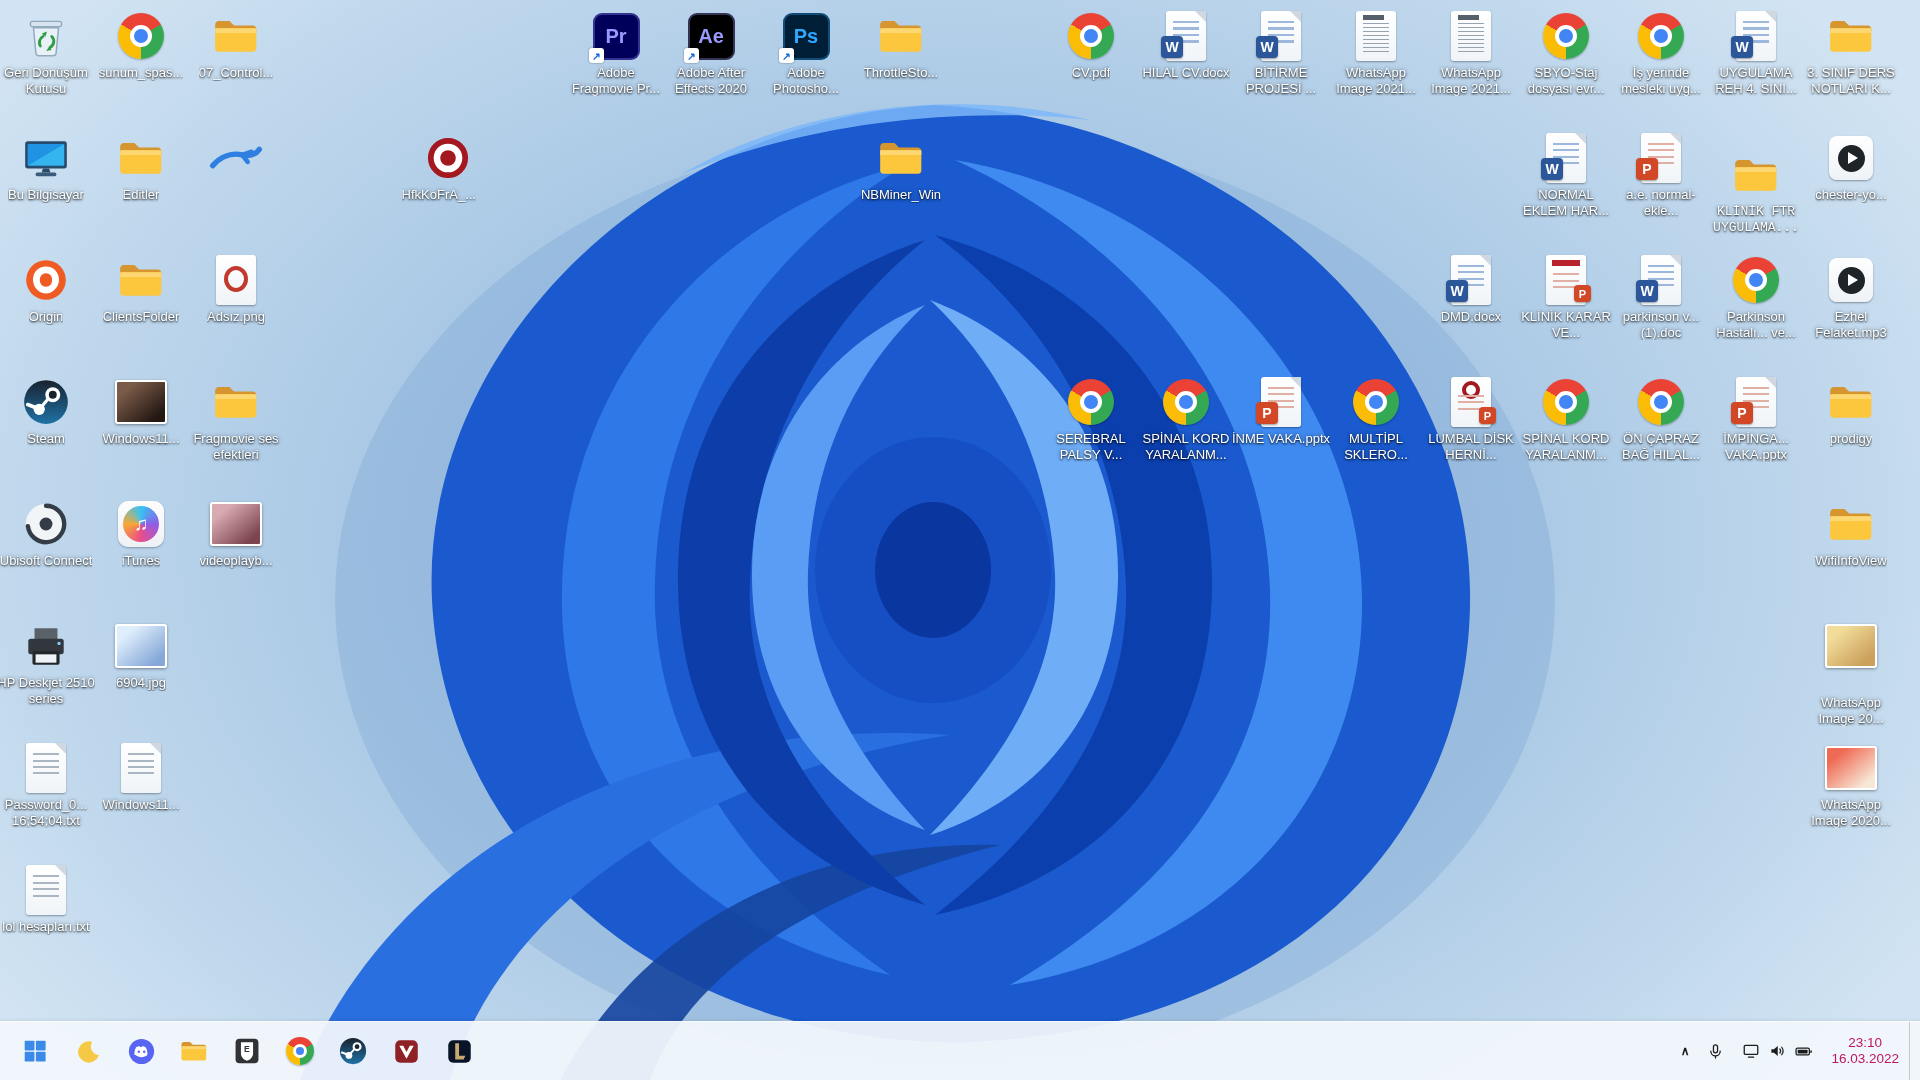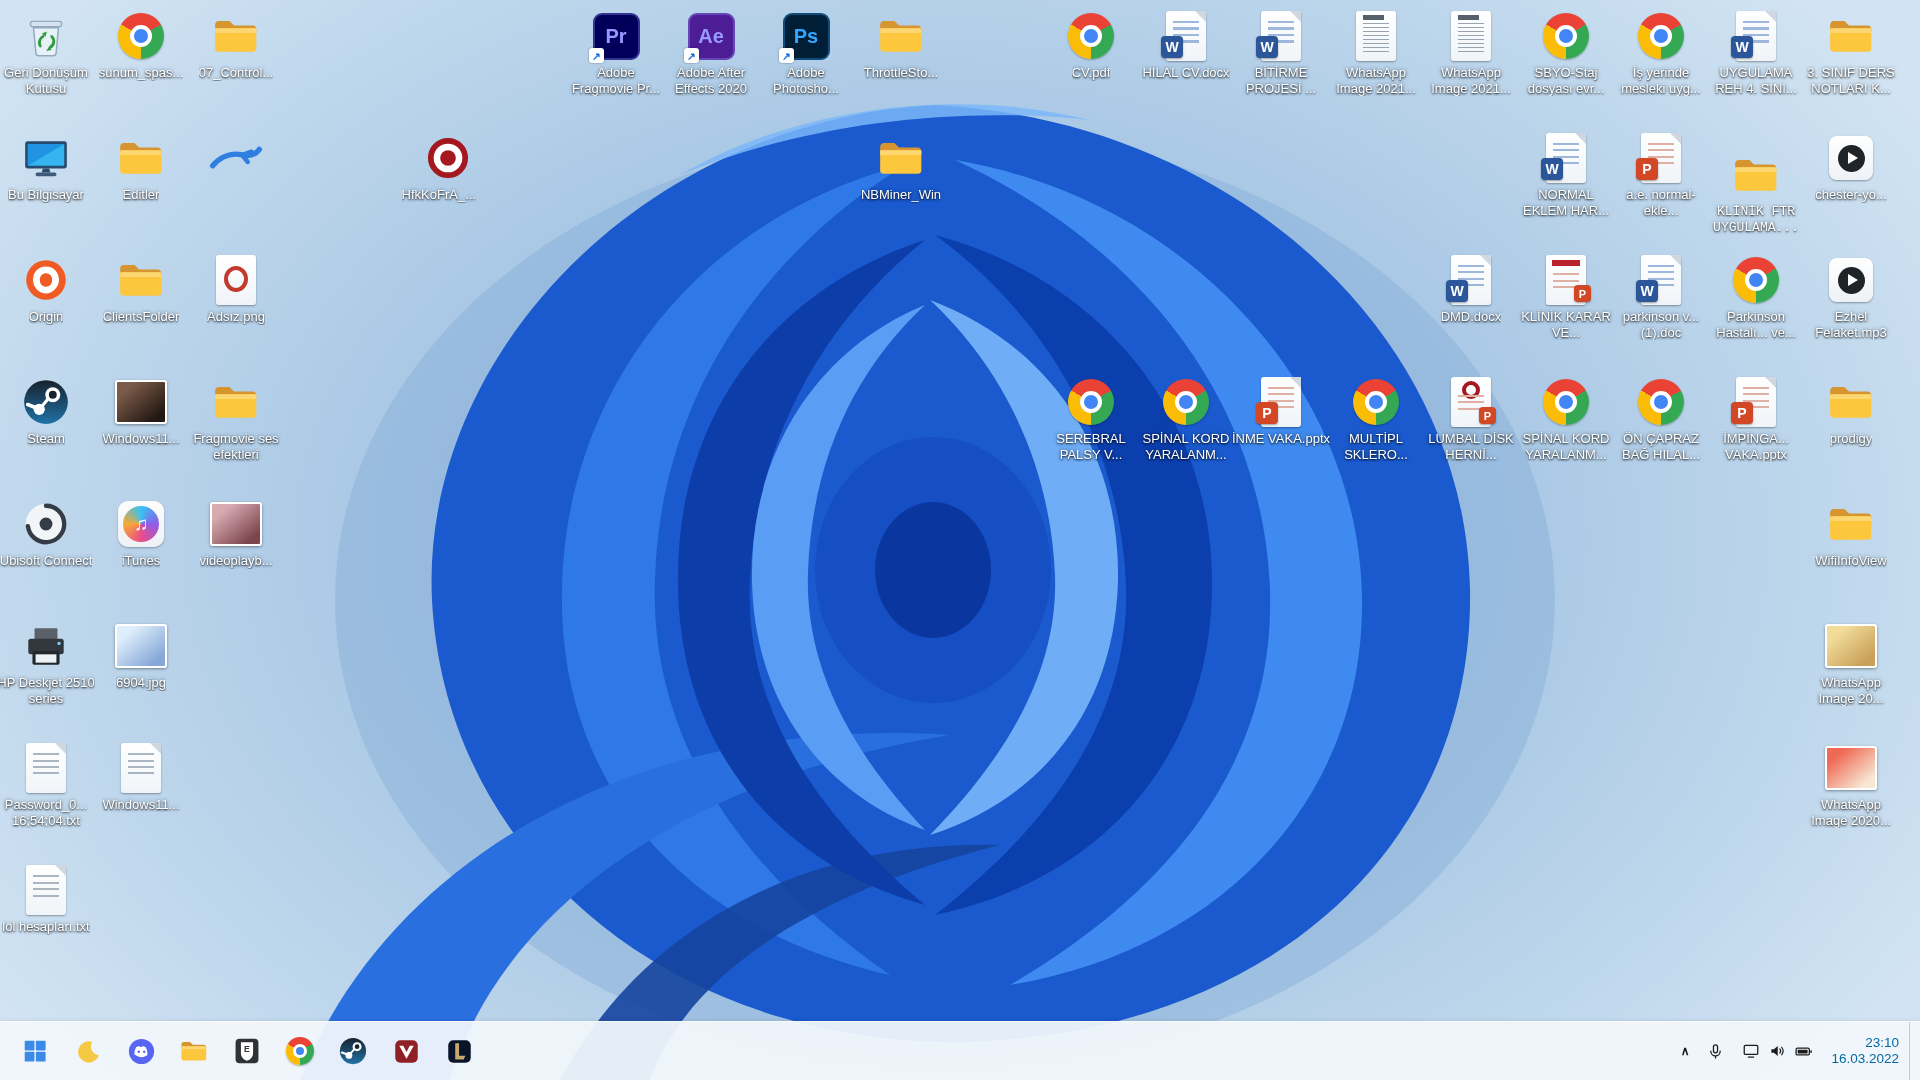--- a/index.html
+++ b/index.html
@@ -70,21 +70,21 @@
     box-shadow:0 -1px 3px rgba(0,0,0,.08);display:flex;align-items:center;padding:0 4px 0 12px;z-index:5;}
   .tb-apps{display:flex;align-items:center;gap:7px;}
   .tb-btn{width:46px;height:44px;border:none;background:transparent;border-radius:7px;
     display:flex;align-items:center;justify-content:center;cursor:pointer;padding:0;}
   .tb-btn .svg50{width:30px;height:30px}
   .tray{margin-left:auto;display:flex;align-items:center;gap:2px;height:100%;}
   .tray-btn{height:40px;border:none;background:transparent;border-radius:6px;display:flex;align-items:center;
     justify-content:center;padding:0 8px;cursor:pointer;gap:8px;}
   .tray-ic{display:flex;align-items:center;}
   .chevron span{font-size:12px;font-weight:700;color:#1b1b1b;}
-  .clock-inner{display:flex;flex-direction:column;align-items:flex-end;font-size:13.5px;line-height:16.5px;color:#0369a1;}
+  .clock-inner{display:flex;flex-direction:column;align-items:center;font-size:13.5px;line-height:16.5px;color:#be185d;}
   .show-desktop{width:6px;height:100%;border-left:1px solid rgba(0,0,0,.18);cursor:pointer;}
 </style>
 </head>
 <body>
 
 <svg class="wallpaper" viewBox="0 0 1920 1080" preserveAspectRatio="none" aria-hidden="true">
   <ellipse cx="945" cy="600" rx="610" ry="470" fill="#7ea9d4" opacity="0.38"></ellipse>
   <path fill="#1a5ace" d="M935 105C1230 120 1465 330 1470 590 1474 840 1280 1020 1000 1040 980 1042 960 1043 940 1042 660 1035 445 850 432 600 420 350 650 120 935 105Z"></path>
   <path fill="#3f8af0" d="M955 160C1190 200 1360 390 1362 600 1364 800 1220 950 1010 985 1190 880 1275 745 1270 590 1263 400 1140 245 955 160Z"></path>
   <path fill="#2f78e8" d="M905 165C705 215 565 385 562 590 558 790 690 930 890 975 725 860 650 725 655 580 660 400 760 255 905 165Z"></path>
@@ -133,21 +133,21 @@
     </div>
     <div class="icon" style="left: 566px; top: 8px;">
       <span class="glyph">
         <span class="g-adobe" style="background:#00005b;color:#9999ff;border-color:#9999ff55">Pr</span>
         <span class="shortcut-arrow">↗</span>
       </span>
       <span class="label">Adobe Fragmovie Pr...</span>
     </div>
     <div class="icon" style="left: 661px; top: 8px;">
       <span class="glyph">
-        <span class="g-adobe" style="background:#4c1d95;color:#9999ff;border-color:#9999ff55">Ae</span>
+        <span class="g-adobe" style="background:#000000;color:#9999ff;border-color:#9999ff55">Ae</span>
         <span class="shortcut-arrow">↗</span>
       </span>
       <span class="label">Adobe After Effects 2020</span>
     </div>
     <div class="icon" style="left: 756px; top: 8px;">
       <span class="glyph">
         <span class="g-adobe" style="background:#001e36;color:#31a8ff;border-color:#31a8ff55">Ps</span>
         <span class="shortcut-arrow">↗</span>
       </span>
       <span class="label">Adobe Photosho...</span>
@@ -551,21 +551,21 @@
         </svg>
       </span>
       <span class="label">HP Deskjet 2510 series</span>
     </div>
     <div class="icon" style="left: 91px; top: 618px;">
       <span class="glyph">
         <span class="g-photo" style="background:linear-gradient(140deg,#dfeefc 20%,#86a8d8 85%)"></span>
       </span>
       <span class="label">6904.jpg</span>
     </div>
-    <div class="icon" style="left: 1801px; top: 618px;">
+    <div class="icon" style="left: 1801px; top: 618px; gap: 20px;">
       <span class="glyph">
         <span class="g-photo" style="background:linear-gradient(140deg,#f2dc9a 20%,#caa05a 85%)"></span>
       </span>
       <span class="label">WhatsApp Image 20...</span>
     </div>
     <div class="icon" style="left: -4px; top: 740px;">
       <span class="glyph">
         <span class="g-page">
           <span class="fold"></span>
           <span class="g-lines"></span>

